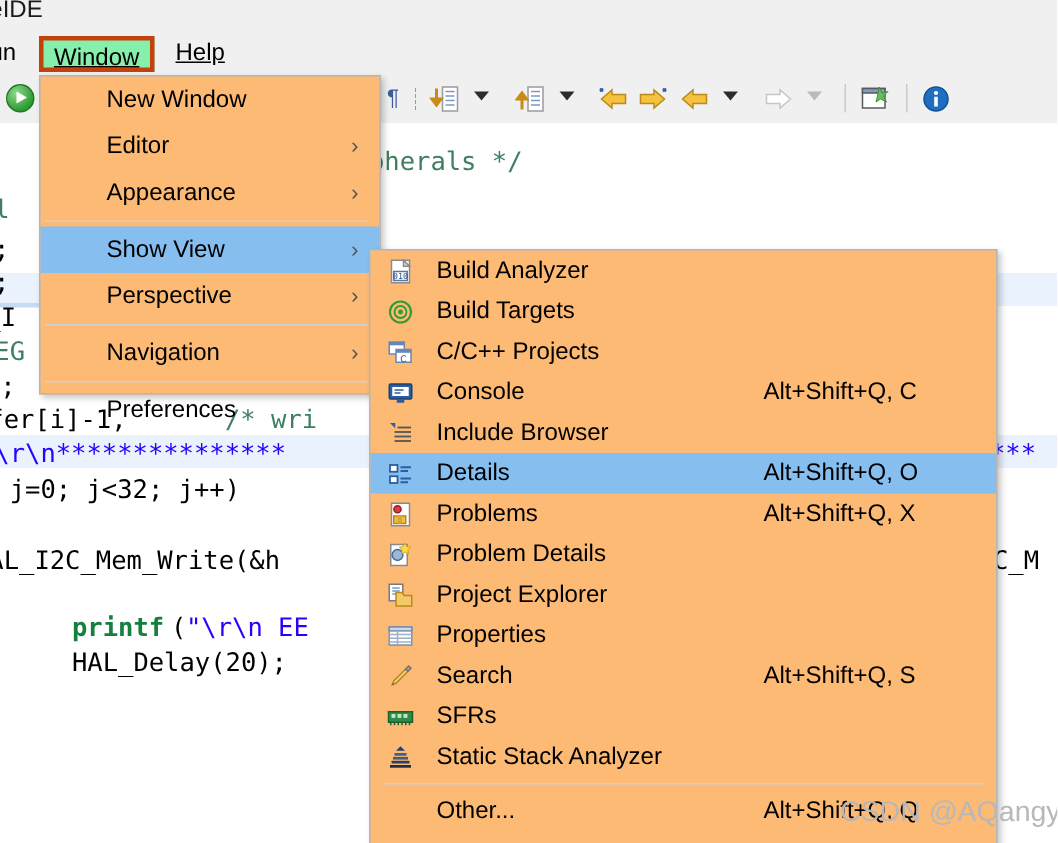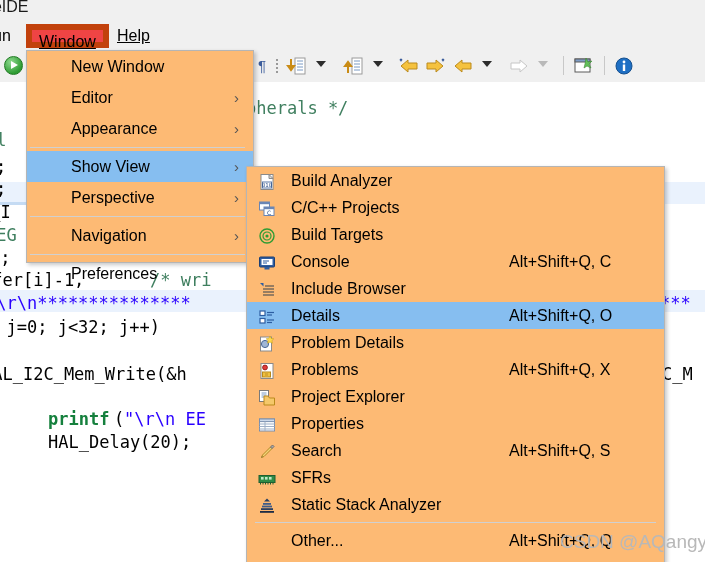--- a/index.html
+++ b/index.html
@@ -36,21 +36,21 @@
   }
   .mb-item {
     position: absolute; top: 2px; height: 24px;
     font-size: 16px; color: #000;
     line-height: 24px;
     padding: 0 7px;
     white-space: nowrap;
   }
   .mb-item u { text-decoration: underline; }
   .mb-run    { left: -14px; }
-  .mb-window { left: 26px; background: #ef4444; border: 6px solid #c2410c; box-sizing: border-box; }
+  .mb-window { left: 26px; background: #86efac; border: 3px solid #c2410c; box-sizing: border-box; }
   .mb-help   { left: 110px; }
 
   
   .editor {
     position: absolute; left: 0; top: 50px; width: 705px; height: 512px;
     background: #ffffff;
     overflow: hidden;
   }
   .toolbar {
     position: absolute; left: 0; top: 0; width: 705px; height: 32px;
@@ -336,35 +336,35 @@
         <span class="ico"><svg width="18" height="18" viewBox="0 0 18 18">
             <rect x="3" y="1.5" width="12" height="15" fill="#fff" stroke="#8a8a8a"></rect>
             <path d="M11 1.5 L15 5.5 L11 5.5 Z" fill="#d9d9d9" stroke="#8a8a8a"></path>
             <rect x="4.5" y="9" width="9" height="6" fill="#fff" stroke="#5878a8"></rect>
             <text x="9" y="14" font-size="5.5" text-anchor="middle" fill="#2b4e86" font-family="DejaVu Sans Mono, monospace">010</text>
           </svg></span>
         <span class="svlabel">Build Analyzer</span>
       </div>
       <div class="sv">
         <span class="ico"><svg width="18" height="18" viewBox="0 0 18 18">
+            <circle cx="9" cy="9" r="7" fill="none" stroke="#2e9c33" stroke-width="1.4"></circle>
+            <circle cx="9" cy="9" r="4" fill="none" stroke="#2e9c33" stroke-width="1.2"></circle>
+            <circle cx="9" cy="9" r="1.6" fill="#2e9c33"></circle>
+          </svg></span>
+        <span class="svlabel">Build Targets</span>
+      </div>
+      <div class="sv">
+        <span class="ico"><svg width="18" height="18" viewBox="0 0 18 18">
             <rect x="1.5" y="2" width="10" height="8" fill="#fff" stroke="#6a86b5"></rect>
             <rect x="1.5" y="2" width="10" height="2.2" fill="#6a86b5"></rect>
             <rect x="6" y="7" width="10" height="8.5" fill="#fff" stroke="#6a86b5"></rect>
             <rect x="6" y="7" width="10" height="2.2" fill="#6a86b5"></rect>
             <text x="11" y="15" font-size="6" text-anchor="middle" fill="#2b4e86" font-family="DejaVu Sans, sans-serif">C</text>
           </svg></span>
         <span class="svlabel">C/C++ Projects</span>
-      </div>
-      <div class="sv">
-        <span class="ico"><svg width="18" height="18" viewBox="0 0 18 18">
-            <circle cx="9" cy="9" r="7" fill="none" stroke="#2e9c33" stroke-width="1.4"></circle>
-            <circle cx="9" cy="9" r="4" fill="none" stroke="#2e9c33" stroke-width="1.2"></circle>
-            <circle cx="9" cy="9" r="1.6" fill="#2e9c33"></circle>
-          </svg></span>
-        <span class="svlabel">Build Targets</span>
       </div>
       <div class="sv">
         <span class="ico"><svg width="18" height="18" viewBox="0 0 18 18">
             <rect x="1.5" y="3" width="15" height="10" rx="1" fill="#2d5da1" stroke="#1d3f73"></rect>
             <rect x="3.5" y="5" width="11" height="6" fill="#ffffff"></rect>
             <line x1="5" y1="7" x2="11" y2="7" stroke="#2d5da1"></line>
             <line x1="5" y1="9" x2="9" y2="9" stroke="#2d5da1"></line>
             <rect x="6.5" y="13" width="5" height="2.5" fill="#2d5da1"></rect>
           </svg></span>
         <span class="svlabel">Console</span>
@@ -387,35 +387,35 @@
             <line x1="9" y1="4.5" x2="16" y2="4.5" stroke="#2d5da1" stroke-width="1.2"></line>
             <line x1="9" y1="7" x2="14" y2="7" stroke="#2d5da1" stroke-width="1.2"></line>
             <line x1="9" y1="12" x2="16" y2="12" stroke="#2d5da1" stroke-width="1.2"></line>
             <line x1="9" y1="14.5" x2="14" y2="14.5" stroke="#2d5da1" stroke-width="1.2"></line>
           </svg></span>
         <span class="svlabel">Details</span>
         <span class="svkey">Alt+Shift+Q, O</span>
       </div>
       <div class="sv">
         <span class="ico"><svg width="18" height="18" viewBox="0 0 18 18">
-            <rect x="2.5" y="2" width="11" height="14" fill="#fff" stroke="#8a8a8a"></rect>
-            <circle cx="7" cy="9" r="3.6" fill="#9fb6d6" stroke="#4a6896"></circle>
-            <path d="M12 1 l1.2 2.4 l2.6 .4 l-1.9 1.8 l.5 2.6 l-2.4-1.2 l-2.4 1.2 l.5-2.6 l-1.9-1.8 l2.6-.4 z" fill="#ffd84d" stroke="#c9a21a" stroke-width=".6"></path>
-          </svg></span>
-        <span class="svlabel">Problem Details</span>
-      </div>
-      <div class="sv">
-        <span class="ico"><svg width="18" height="18" viewBox="0 0 18 18">
             <rect x="3" y="1.5" width="12" height="15" fill="#fff" stroke="#8a8a8a"></rect>
             <circle cx="7" cy="5.5" r="2.4" fill="#e03b3b" stroke="#9c1d1d"></circle>
             <rect x="4.5" y="10" width="8" height="5" fill="#f0c040" stroke="#b8891b"></rect>
             <rect x="7" y="10" width="3" height="5" fill="#d8a832"></rect>
           </svg></span>
         <span class="svlabel">Problems</span>
         <span class="svkey">Alt+Shift+Q, X</span>
+      </div>
+      <div class="sv">
+        <span class="ico"><svg width="18" height="18" viewBox="0 0 18 18">
+            <rect x="2.5" y="2" width="11" height="14" fill="#fff" stroke="#8a8a8a"></rect>
+            <circle cx="7" cy="9" r="3.6" fill="#9fb6d6" stroke="#4a6896"></circle>
+            <path d="M12 1 l1.2 2.4 l2.6 .4 l-1.9 1.8 l.5 2.6 l-2.4-1.2 l-2.4 1.2 l.5-2.6 l-1.9-1.8 l2.6-.4 z" fill="#ffd84d" stroke="#c9a21a" stroke-width=".6"></path>
+          </svg></span>
+        <span class="svlabel">Problem Details</span>
       </div>
       <div class="sv">
         <span class="ico"><svg width="18" height="18" viewBox="0 0 18 18">
             <rect x="1.5" y="1.5" width="9" height="11" fill="#fff" stroke="#7a7a7a"></rect>
             <line x1="3.5" y1="4" x2="8.5" y2="4" stroke="#7a9ac4"></line>
             <line x1="3.5" y1="6" x2="8.5" y2="6" stroke="#7a9ac4"></line>
             <line x1="3.5" y1="8" x2="8.5" y2="8" stroke="#7a9ac4"></line>
             <path d="M6 7 h4 l1.5 2 h5 v7 h-10.5 z" fill="#f5c86a" stroke="#bb8a1c"></path>
           </svg></span>
         <span class="svlabel">Project Explorer</span>

